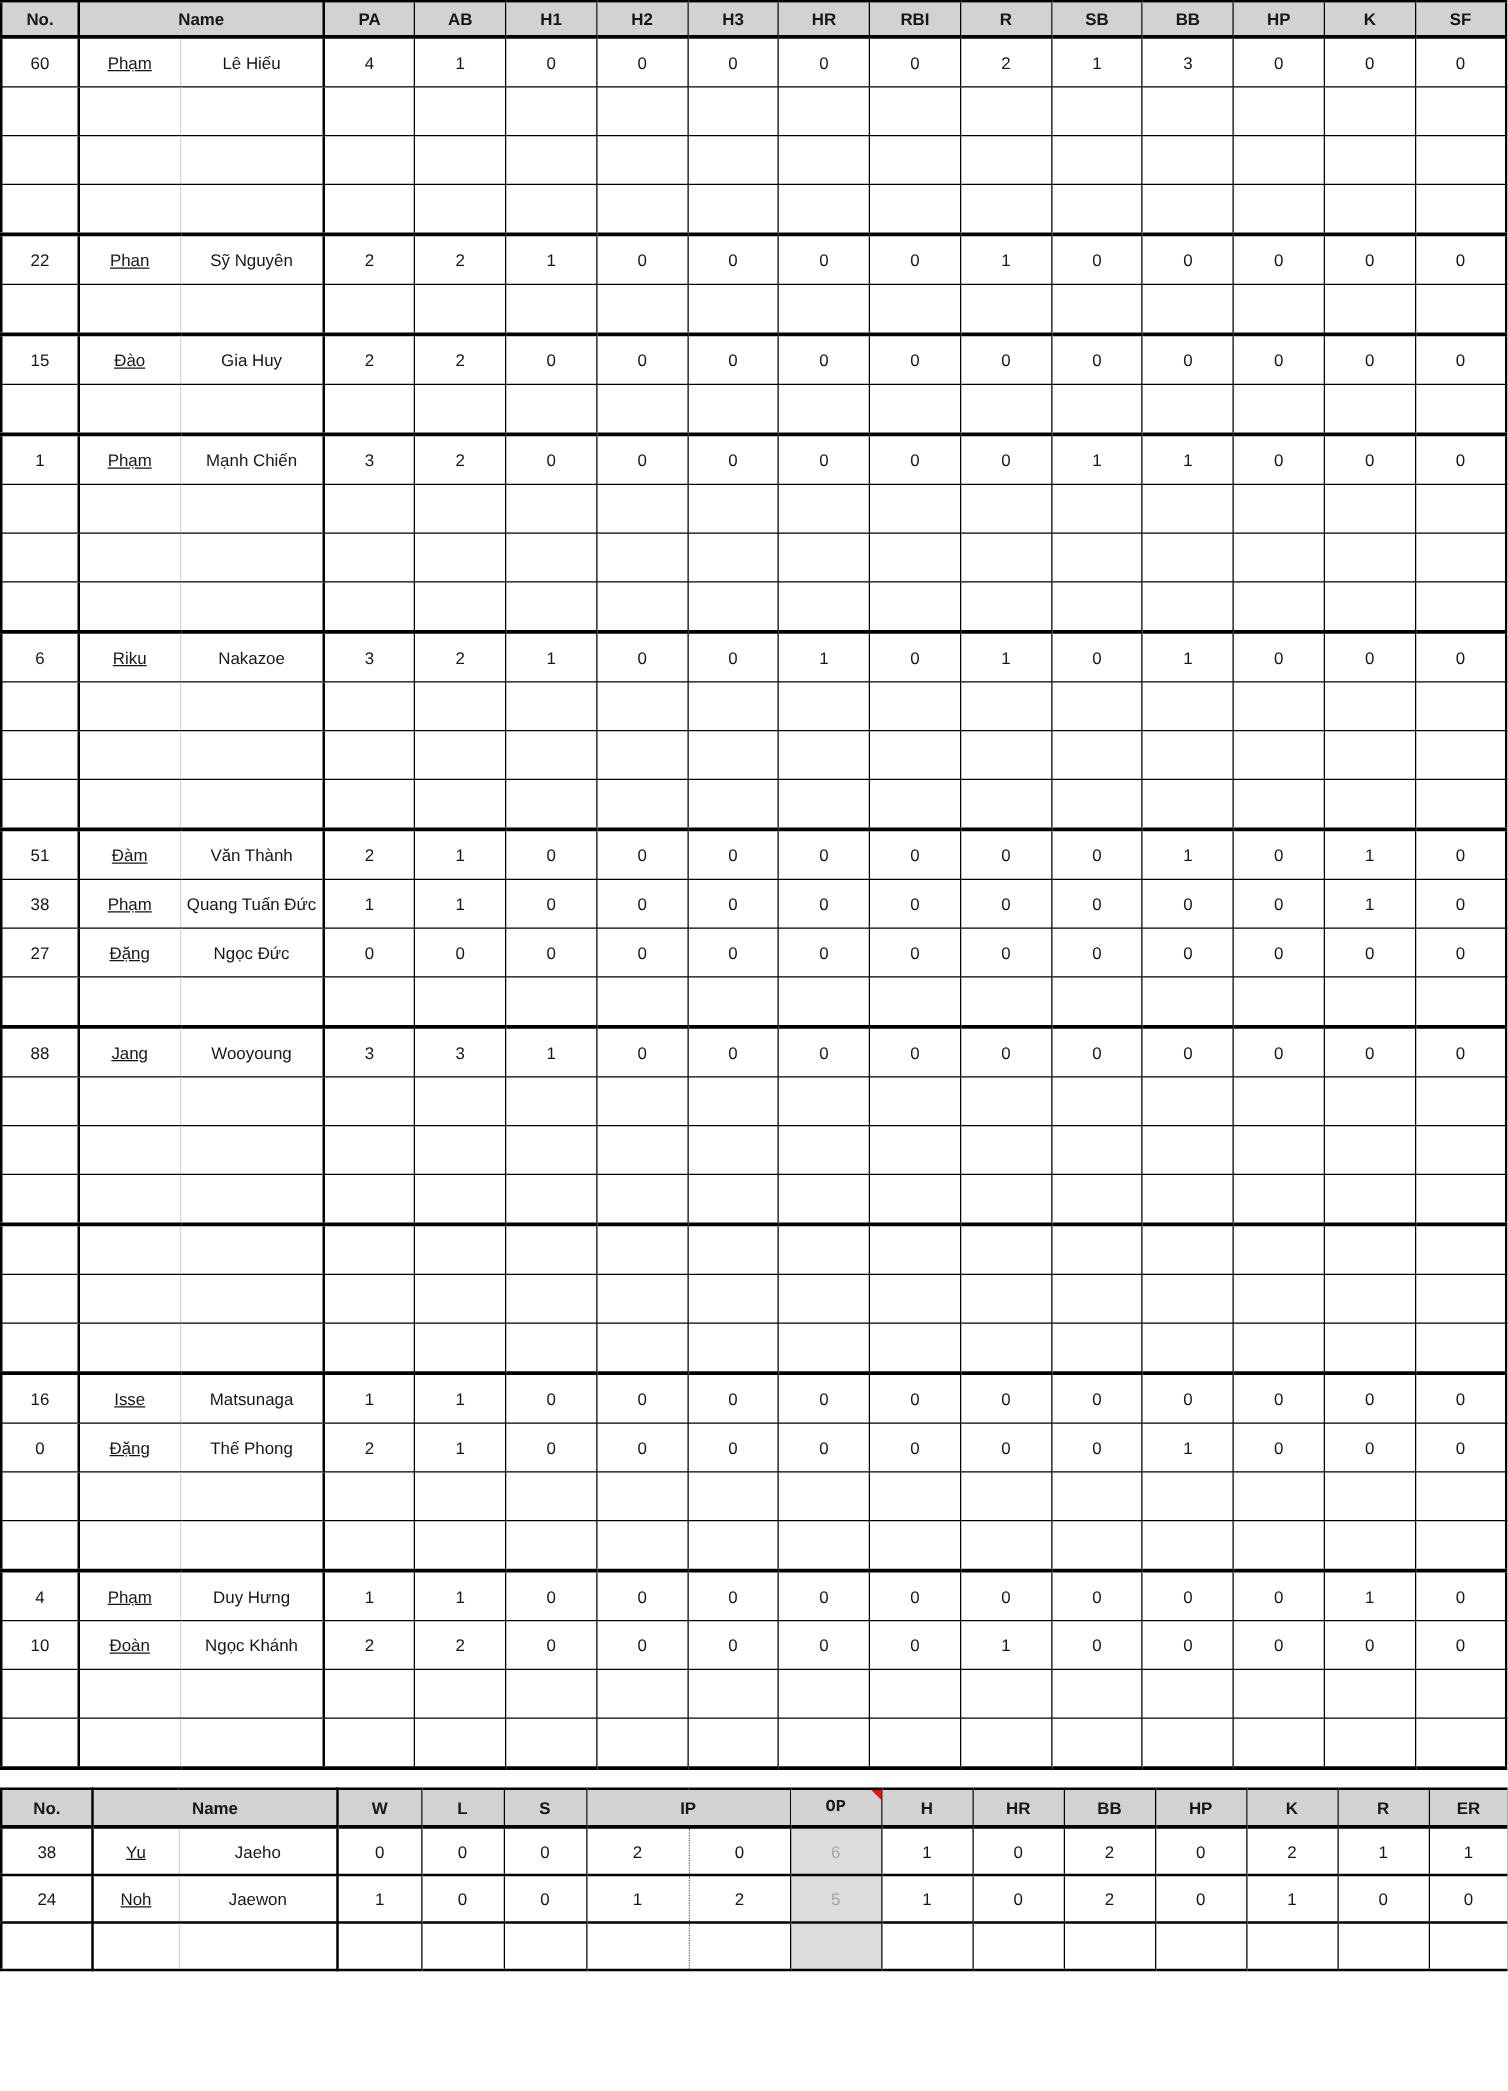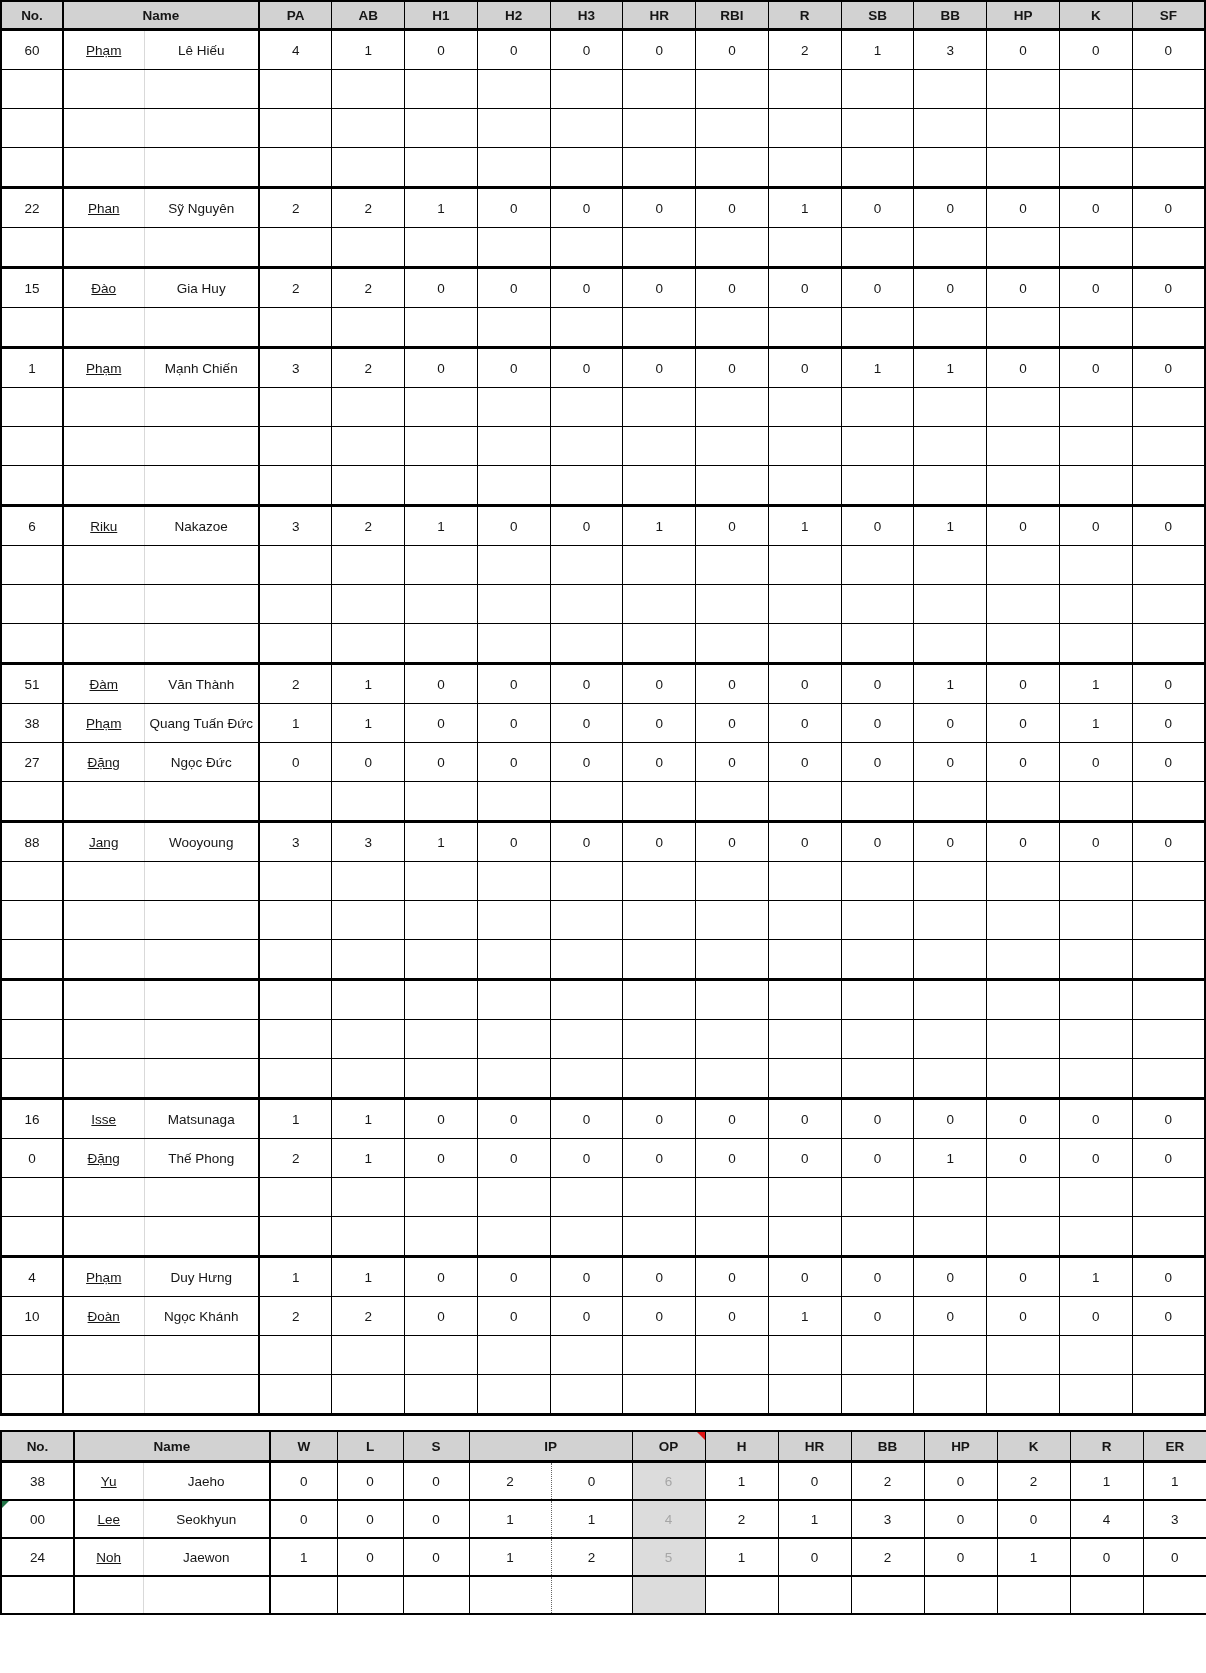--- a/index.html
+++ b/index.html
@@ -16,21 +16,21 @@
   td.col-n1{border-right:1px solid #d9d9d9;text-decoration:underline;}
   td.col-n2{border-left:1px solid #d9d9d9;border-right:2px solid #000;text-align:center;}
   td.col-no,th.col-no{border-right:2px solid #000;}
   th.col-name{border-right:2px solid #000;}
   
   #pitching td{height:36px;border-bottom:2px solid #000;}
   #pitching th{height:28px;}
   td.ip1{border-right:1px dotted #666;}
   td.ip2{border-left:1px dotted #666;}
   td.op-cell{background:#dcdcdc;color:#a6a6a6;}
-  th.op-head{position:relative;}
+  th.op-head{position:relative;font-family:Liberation Mono, monospace;}
   .note-marker{position:absolute;top:0;right:0;width:0;height:0;
                border-top:8px solid #e01515;border-left:8px solid transparent;}
   td.has-indicator{position:relative;}
   .text-indicator{position:absolute;top:0;left:0;width:0;height:0;
                   border-top:7px solid #217346;border-right:7px solid transparent;}
   #table-gap{height:14px;background:#ffffff;}
 </style>
 </head>
 <body>
 
@@ -746,38 +746,20 @@
         <td class="op-cell">6</td>
         <td>1</td>
         <td>0</td>
         <td>2</td>
         <td>0</td>
         <td>2</td>
         <td>1</td>
         <td>1</td>
       </tr>
       <tr>
-        <td class="col-no has-indicator">00<span class="text-indicator"></span></td>
-        <td class="col-n1">Lee</td>
-        <td class="col-n2">Seokhyun</td>
-        <td>0</td>
-        <td>0</td>
-        <td>0</td>
-        <td class="ip1">1</td>
-        <td class="ip2">1</td>
-        <td class="op-cell">4</td>
-        <td>2</td>
-        <td>1</td>
-        <td>3</td>
-        <td>0</td>
-        <td>0</td>
-        <td>4</td>
-        <td>3</td>
-      </tr>
-      <tr>
         <td class="col-no">24</td>
         <td class="col-n1">Noh</td>
         <td class="col-n2">Jaewon</td>
         <td>1</td>
         <td>0</td>
         <td>0</td>
         <td class="ip1">1</td>
         <td class="ip2">2</td>
         <td class="op-cell">5</td>
         <td>1</td>

